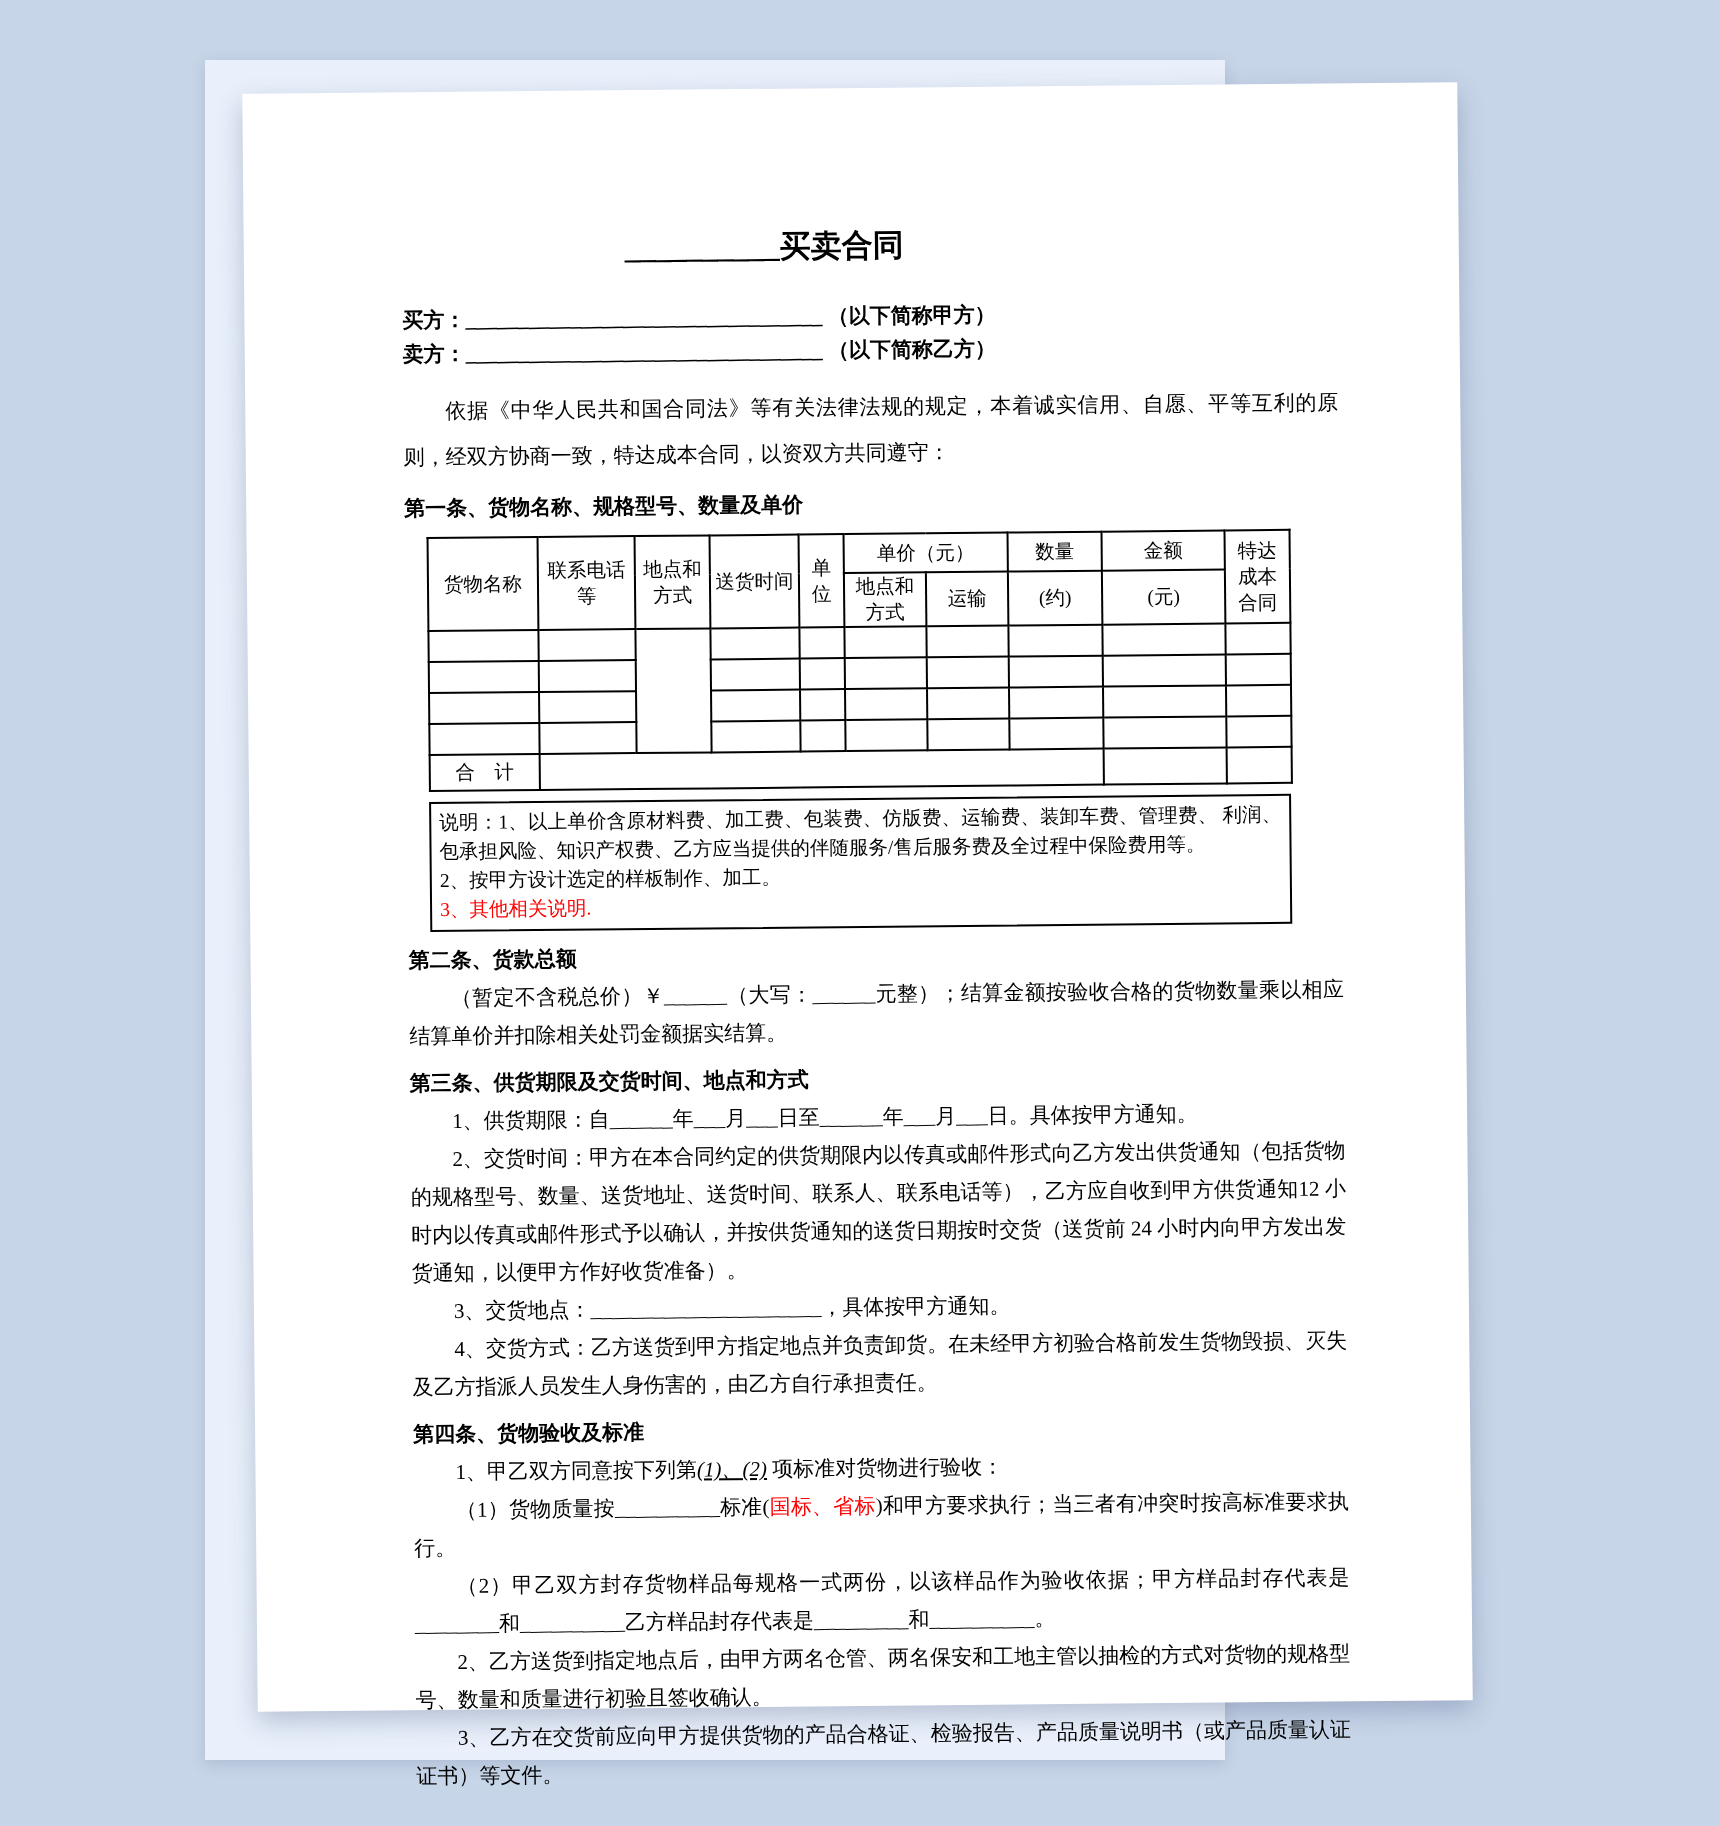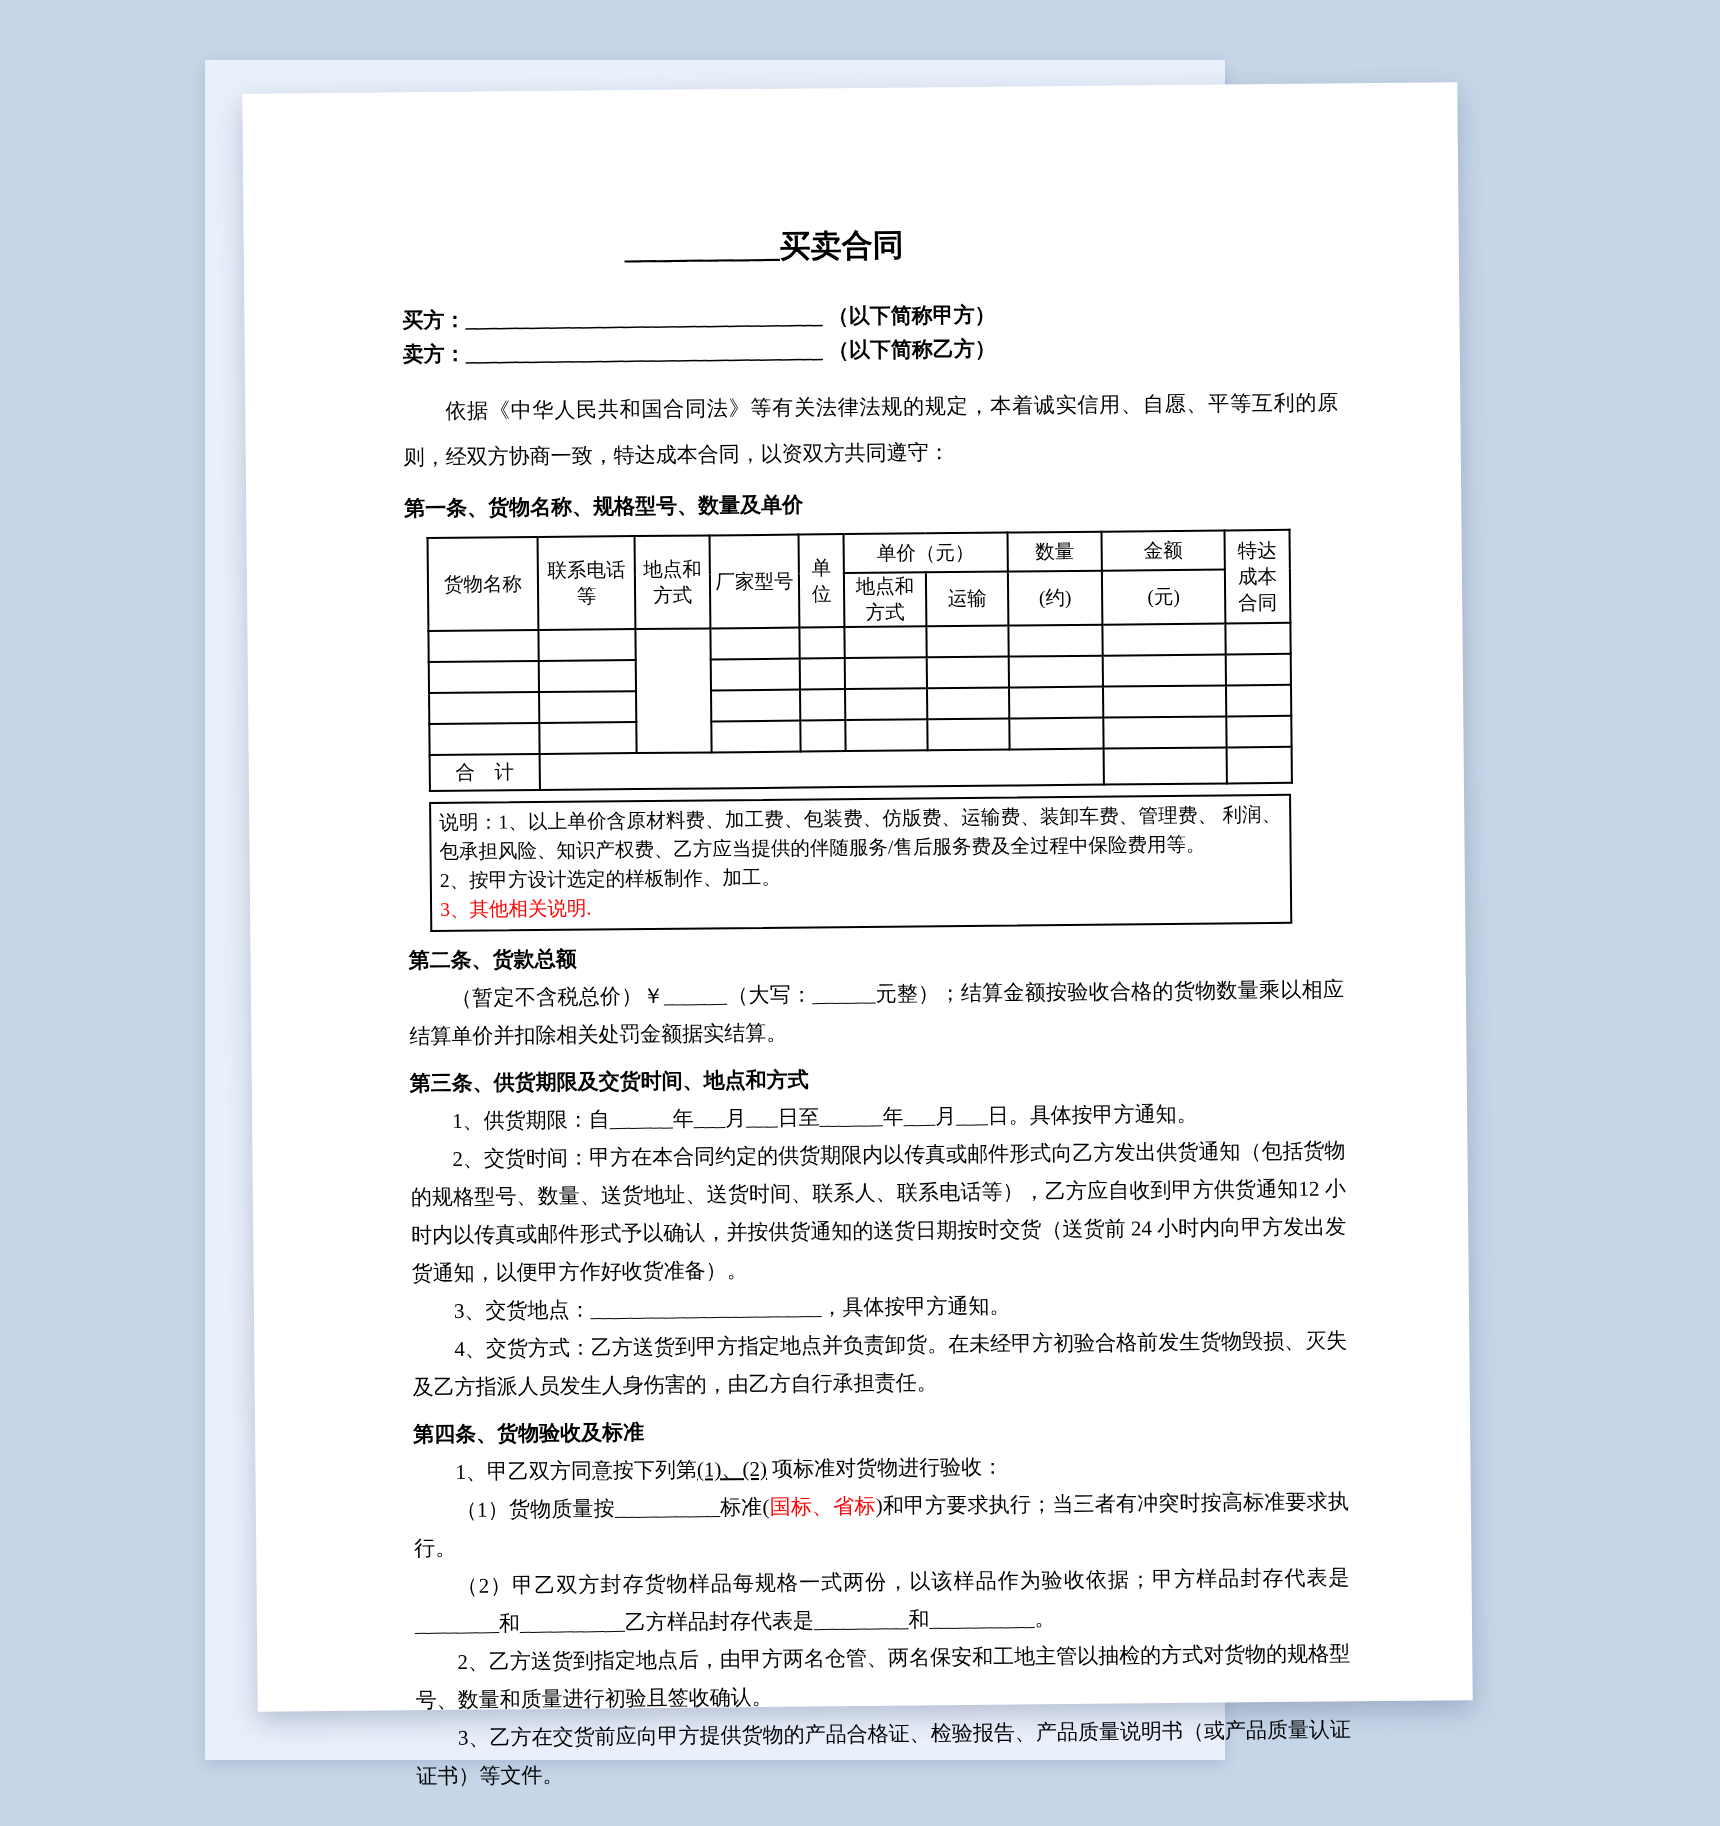--- a/index.html
+++ b/index.html
@@ -43,21 +43,21 @@
   }
   tr.hdr th{height:37px;}
   tr.body-row td{height:29px;}
   tr.total-row td{height:34px;}
   .notes{
     width:842px;margin:10px 0 0 22px;border:2px solid #000;
     padding:4px 8px 6px 8px;font-size:19.5px;line-height:29px;text-align:justify;
   }
   .notes p{margin:0;}
   .red{color:#ff0000;}
-  .ul{text-decoration:underline;}
+  .ul{text-decoration:underline;font-style:italic;}
   .mt{margin-top:9px;}
 </style>
 </head>
 <body>
 
 <div class="back-sheet"></div>
 
 <div class="page">
   <div class="content">
 
@@ -81,21 +81,21 @@
         <col style="width:82px">
           <col style="width:94px">
           <col style="width:123px">
         <col style="width:65px">
       </colgroup>
       <tbody>
           <tr class="hdr">
         <th rowspan="2">货物名称</th>
         <th rowspan="2">联系电话等</th>
         <th rowspan="2">地点和方式</th>
-        <th rowspan="2">厂家型号</th>
+        <th rowspan="2">送货时间</th>
         <th rowspan="2">单位</th>
         <th colspan="2">单价（元）</th>
         <th>数量</th>
         <th>金额</th>
         <th rowspan="2">特达成本合同</th>
       </tr>
       <tr class="hdr">
         <th>地点和方式</th>
         <th>运输</th>
         <th>(约)</th>

